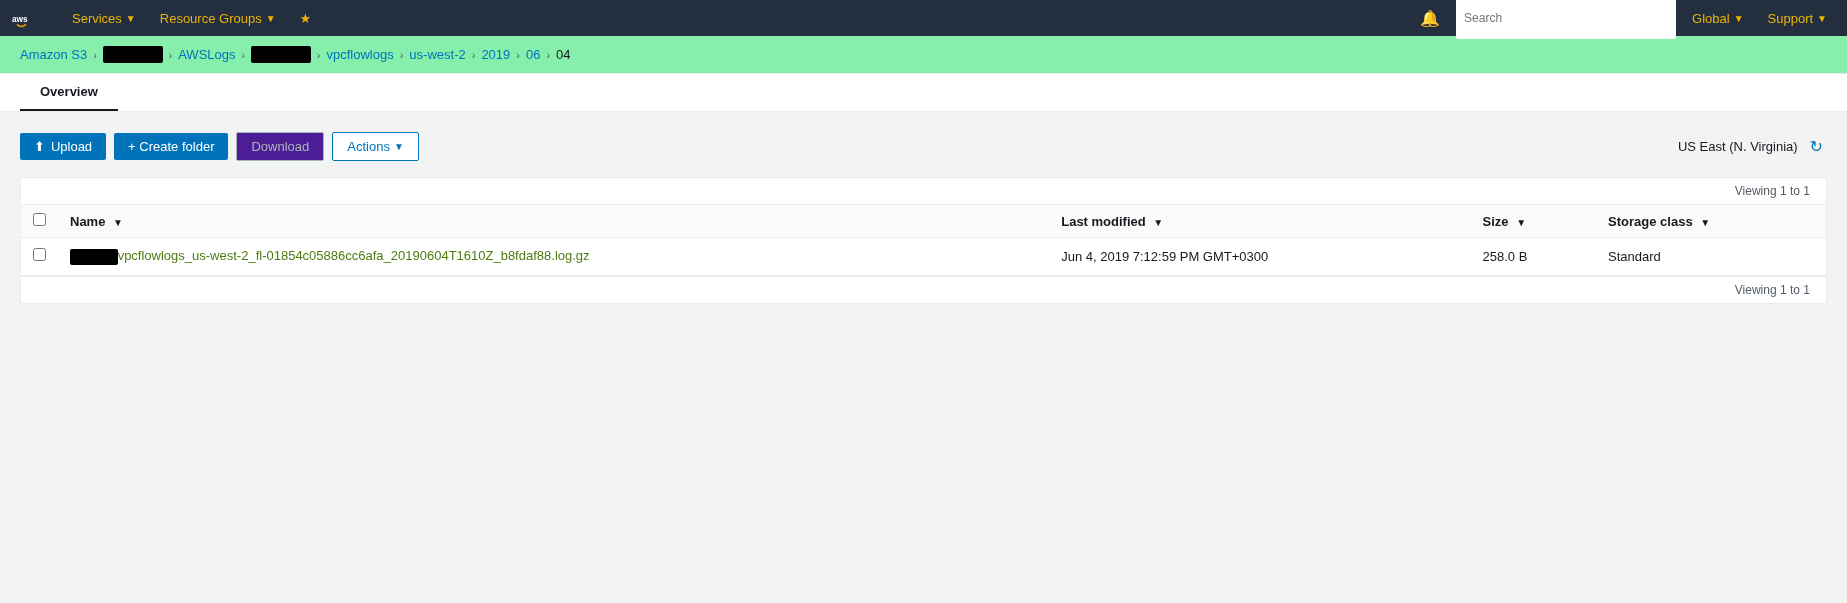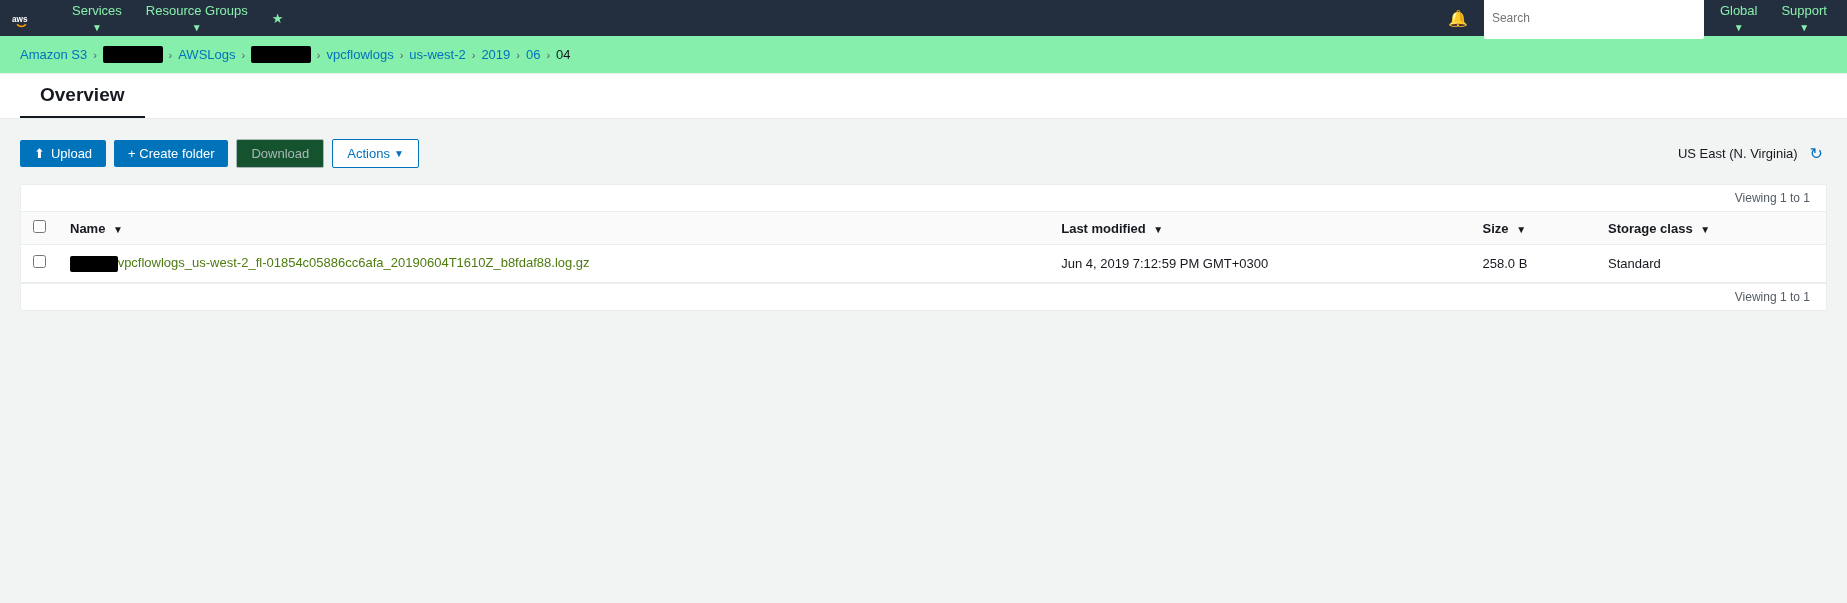--- a/index.html
+++ b/index.html
@@ -17,30 +17,29 @@
     }
     .aws-logo {
       width: 38px;
       height: 24px;
       margin-right: 6px;
       flex-shrink: 0;
     }
     .nav-btn {
       background: none;
       border: none;
-      color: #86efac;
+      color: #eab308;
       font-size: 13px;
       cursor: pointer;
       display: flex;
       align-items: center;
       gap: 4px;
       padding: 4px 8px;
       border-radius: 2px;
       white-space: nowrap;
-      flex-direction: column;
     }
     .nav-spacer { flex: 1; }
     .nav-search {
       background: #fff;
       border: none;
       border-radius: 2px;
       height: 41px;
       width: 220px;
       padding: 0 8px;
       font-size: 12px;
@@ -81,21 +80,21 @@
 
     
     .tabs-bar {
       background: #fff;
       padding: 0 20px;
       display: flex;
       border-bottom: 1px solid #eaeded;
     }
     .tab {
       padding: 10px 20px;
-      font-size: 19px;
+      font-size: 13px;
       cursor: pointer;
       border-bottom: 2px solid transparent;
       color: #545b64;
     }
     .tab.active {
       border-bottom: 2px solid #16191f;
       color: #16191f;
       font-weight: 600;
     }
 
@@ -142,21 +141,21 @@
       border: none;
       border-radius: 2px;
       padding: 6px 14px;
       font-size: 13px;
       cursor: pointer;
       display: flex;
       align-items: center;
       gap: 6px;
     }
     .btn-secondary {
-      background: #14532d;
+      background: #4c1d95;
       color: #16191f;
       border: 1px solid #aab7b8;
       border-radius: 2px;
       padding: 6px 14px;
       font-size: 13px;
       cursor: pointer;
     }
     .btn-secondary:disabled {
       color: #aab7b8;
       cursor: default;

